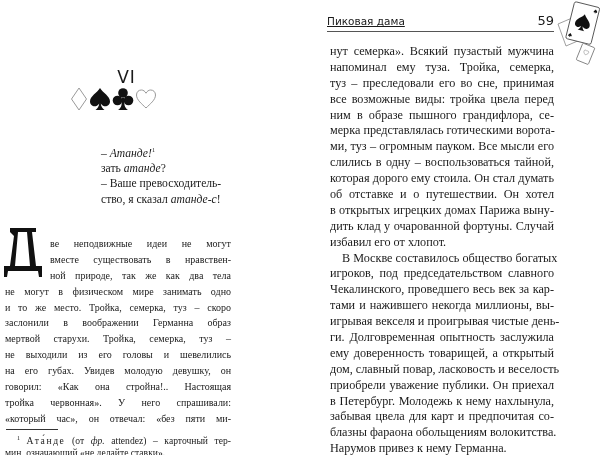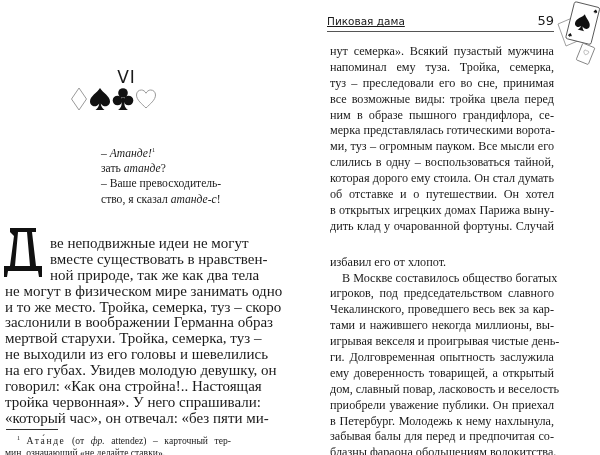--- a/index.html
+++ b/index.html
@@ -29,21 +29,21 @@
   }
   .epigraph div { white-space: nowrap; }
   .epigraph .it { font-style: italic; }
   .epigraph sup { font-size: 6px; vertical-align: 5px; }
 
   .dropcap {
     position: absolute; left: 2px; top: 226px; width: 44px; height: 52px;
   }
   .body-left {
     position: absolute; left: 5px; top: 236px; width: 226px;
-    font-size: 15px; line-height: 15.9px;
+    font-size: 10px; line-height: 15.9px;
   }
   .body-left .ln { white-space: nowrap; text-align: justify; text-align-last: justify; height: 15.9px; }
   .body-left .ln.indent { padding-left: 45px; }
 
   .fn-rule {
     position: absolute; left: 6px; top: 429px; width: 52px; height: 0;
     border-top: 1px solid #333;
   }
   .footnote {
     position: absolute; left: 5px; top: 432px; width: 226px;
@@ -66,21 +66,21 @@
   .page-number { position: absolute; right: 0; top: 0; font-size: 13px; }
 
   .cards-ornament { position: absolute; left: 252px; top: 0; width: 48px; height: 66px; }
 
   .body-right {
     position: absolute; left: 30px; top: 44px; width: 224px;
     font-size: 12.2px; line-height: 15.9px;
   }
   .body-right .ln { white-space: nowrap; text-align: justify; text-align-last: justify; height: 15.9px; }
   .body-right .ln.indent { padding-left: 12px; }
-  .body-right .ln.last { text-align-last: left; margin-top: 20px; }
+  .body-right .ln.last { text-align-last: left; }
 </style>
 </head>
 <body>
 
 <div class="page page-left">
   <div class="chapter-num">VI</div>
 
   <div class="suits">
     <svg width="18" height="24" viewBox="0 0 18 24">
       <path d="M9 1 L16.5 12 L9 23 L1.5 12 Z" fill="none" stroke="#9a9a9a" stroke-width="1"></path>
@@ -173,17 +173,17 @@
     <div class="ln indent">В Москве составилось общество богатых</div>
     <div class="ln">игроков, под председательством славного</div>
     <div class="ln">Чекалинского, проведшего весь век за кар-</div>
     <div class="ln">тами и нажившего некогда миллионы, вы-</div>
     <div class="ln">игрывая векселя и проигрывая чистые день-</div>
     <div class="ln">ги. Долговременная опытность заслужила</div>
     <div class="ln">ему доверенность товарищей, а открытый</div>
     <div class="ln">дом, славный повар, ласковость и веселость</div>
     <div class="ln">приобрели уважение публики. Он приехал</div>
     <div class="ln">в Петербург. Молодежь к нему нахлынула,</div>
-    <div class="ln">забывая балы для перед и предпочитая со-</div>
+    <div class="ln">забывая цвела для карт и предпочитая со-</div>
     <div class="ln">блазны фараона обольщениям волокитства.</div>
     <div class="ln last">Нарумов привез к нему Германна.</div>
   </div>
 </div>
 
 </body></html>

